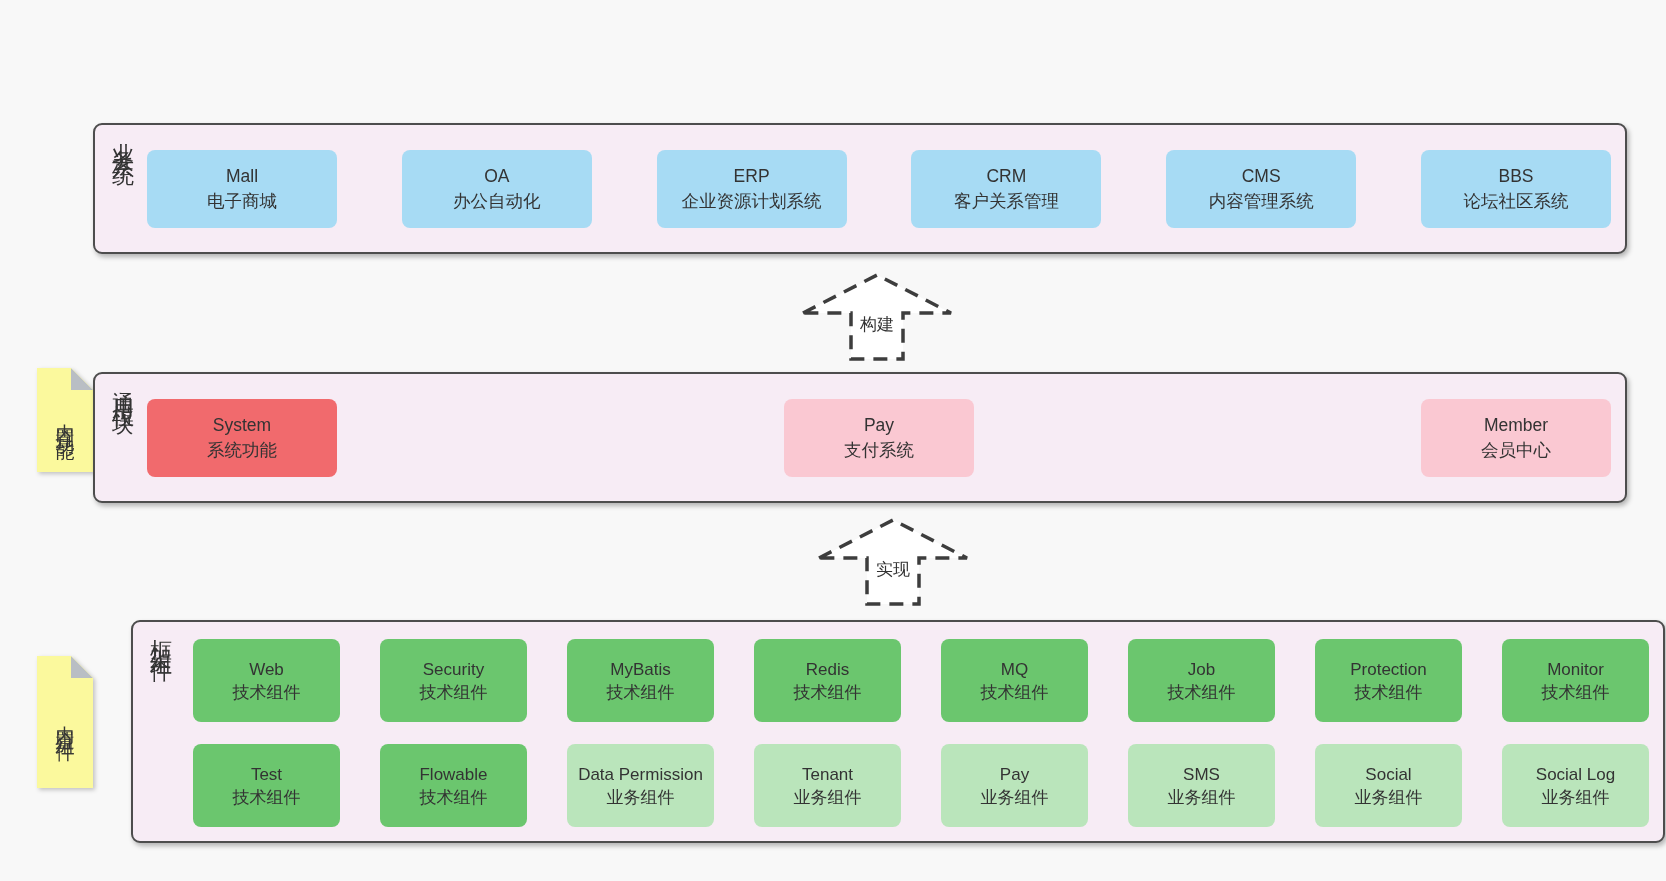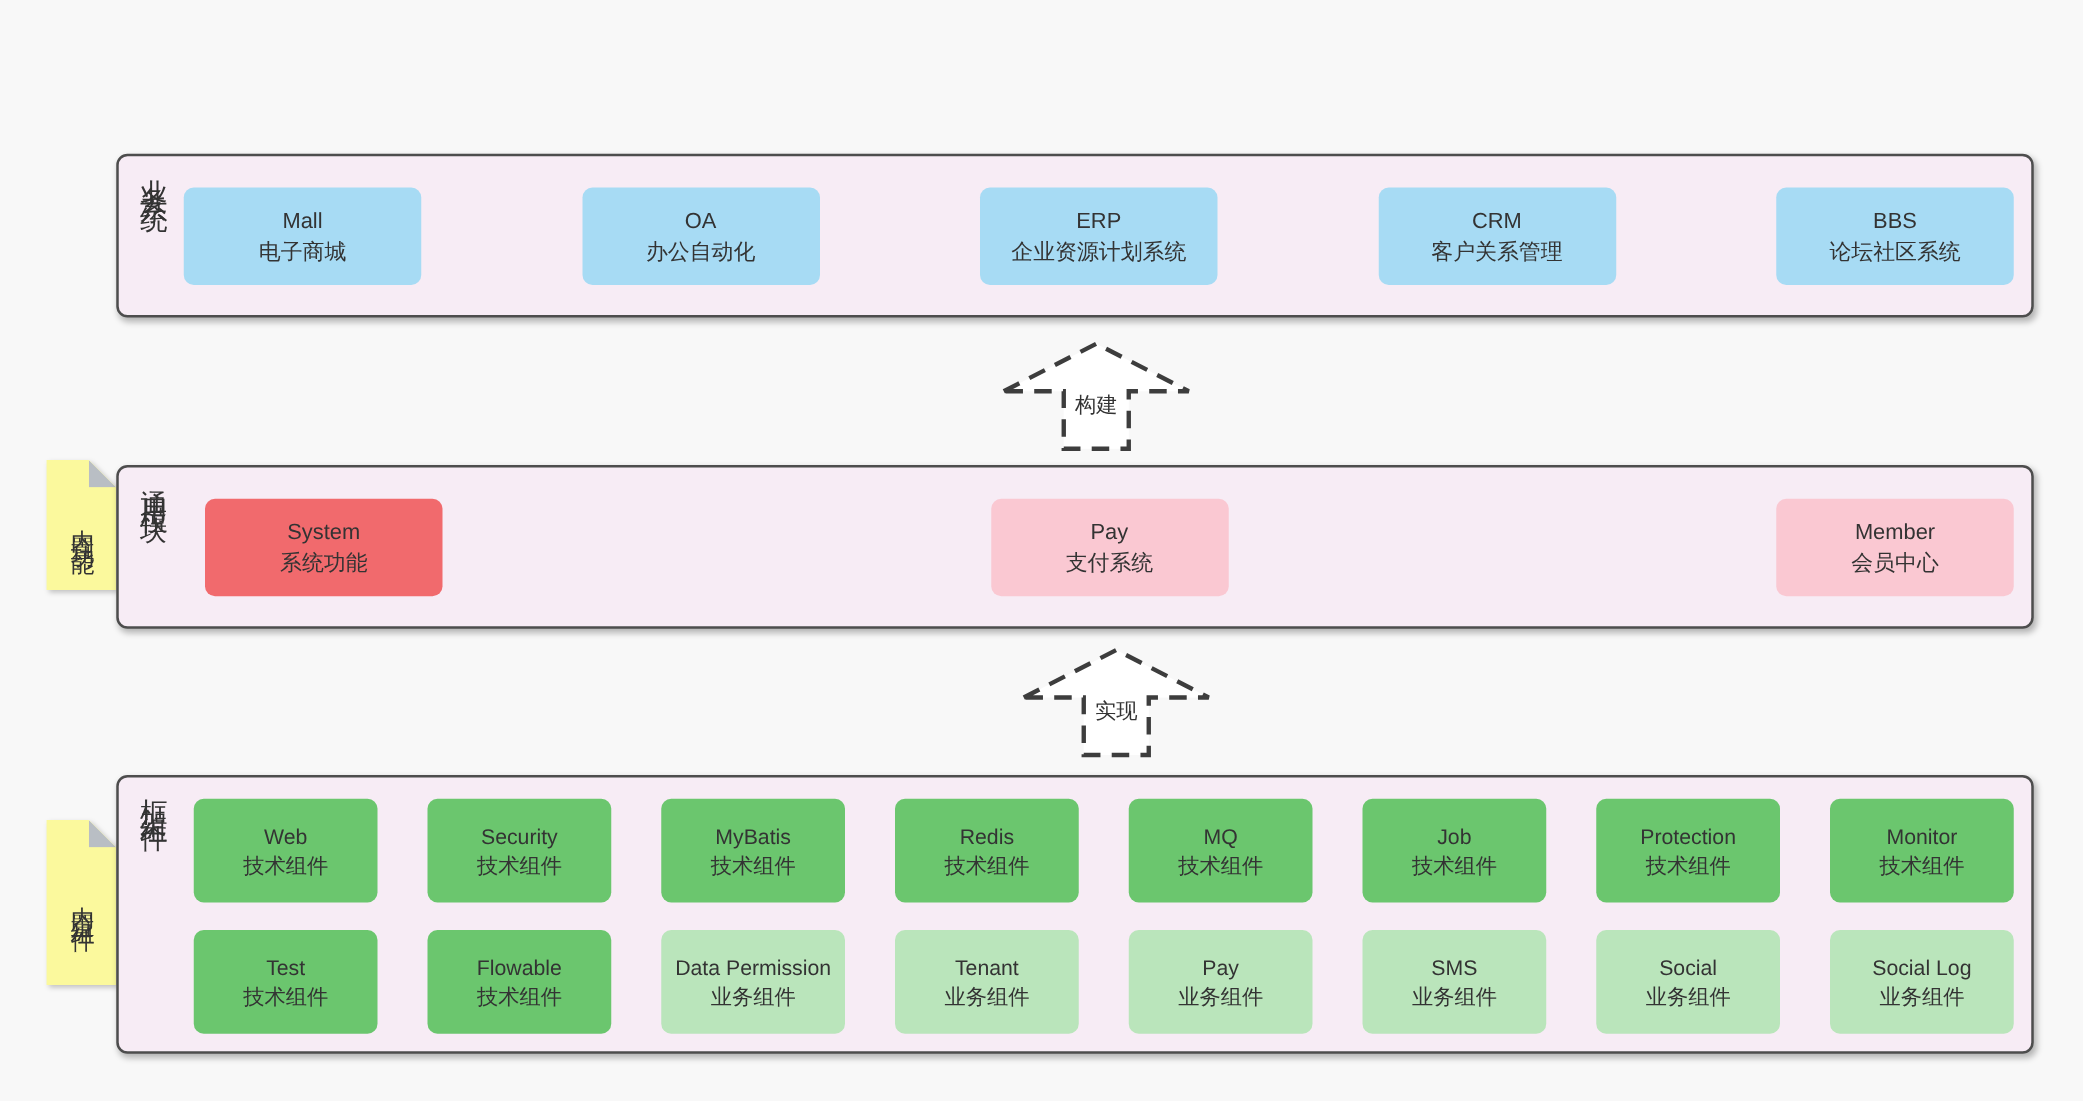--- a/index.html
+++ b/index.html
@@ -19,21 +19,21 @@
   }
   .layer{
     position:absolute; left:93px; width:1534px;
     background:var(--layer-bg);
     border:2px solid var(--layer-border);
     border-radius:9px;
     box-shadow:2px 3px 5px rgba(0,0,0,.28);
   }
   .layer-business{top:123px;height:131px;}
   .layer-modules{top:372px;height:131px;}
-  .layer-components{top:620px;height:223px;}
+  .layer-components{top:620px;height:223px;margin-left:38px;}
   .vlabel{
     position:absolute; left:13px; top:0; bottom:0;
     display:flex; align-items:center;
     writing-mode:vertical-rl; text-orientation:upright;
     font-size:22px; letter-spacing:7px; color:var(--text);
     white-space:nowrap;
   }
   .row{
     position:absolute; left:52px; right:14px; top:0; bottom:0;
     display:flex; justify-content:space-between; align-items:center;
@@ -48,21 +48,21 @@
     position:absolute; left:60px; right:14px;
     display:flex; justify-content:space-between;
   }
   .crow-1{top:17px;} .crow-2{top:122px;}
   .cbox{
     width:147px; height:83px; border-radius:8px;
     display:flex; flex-direction:column; justify-content:center;
     text-align:center; font-size:17px; line-height:23px;
     color:var(--text); padding:0 6px;
   }
-  .v-blue{background:var(--blue);} .v-red{background:var(--red);margin-left:17px;}
+  .v-blue{background:var(--blue);} .v-red{background:var(--red);}
   .v-pink{background:var(--pink);} .v-green{background:var(--green);}
   .v-lightgreen{background:var(--lightgreen);}
   .tab{
     position:absolute; left:37px; width:56px;
     background:var(--yellow);
     clip-path:polygon(0 0,calc(100% - 22px) 0,100% 22px,100% 100%,0 100%);
     display:flex; align-items:center; justify-content:center;
   }
   .tab-wrap{position:absolute;filter:drop-shadow(2px 2px 2px rgba(0,0,0,.22));left:0;top:0;}
   .tab::before{
@@ -103,20 +103,24 @@
       </div>
       <div class="box v-blue">
         <div>ERP</div>
         <div>企业资源计划系统</div>
       </div>
       <div class="box v-blue">
         <div>CRM</div>
         <div>客户关系管理</div>
       </div>
       <div class="box v-blue">
+        <div>CMS</div>
+        <div>内容管理系统</div>
+      </div>
+      <div class="box v-blue">
         <div>BBS</div>
         <div>论坛社区系统</div>
       </div>
     </div>
 </div>
 
 <svg class="arrow-svg" style="left:797px;top:267px" width="160" height="96" viewBox="0 0 160 96">
   <polygon class="arrow-shape" points="6,46 80,8 154,46 106,46 106,92 54,92 54,46"></polygon>
   <text class="arrow-label" x="80" y="57">构建</text>
 </svg>

